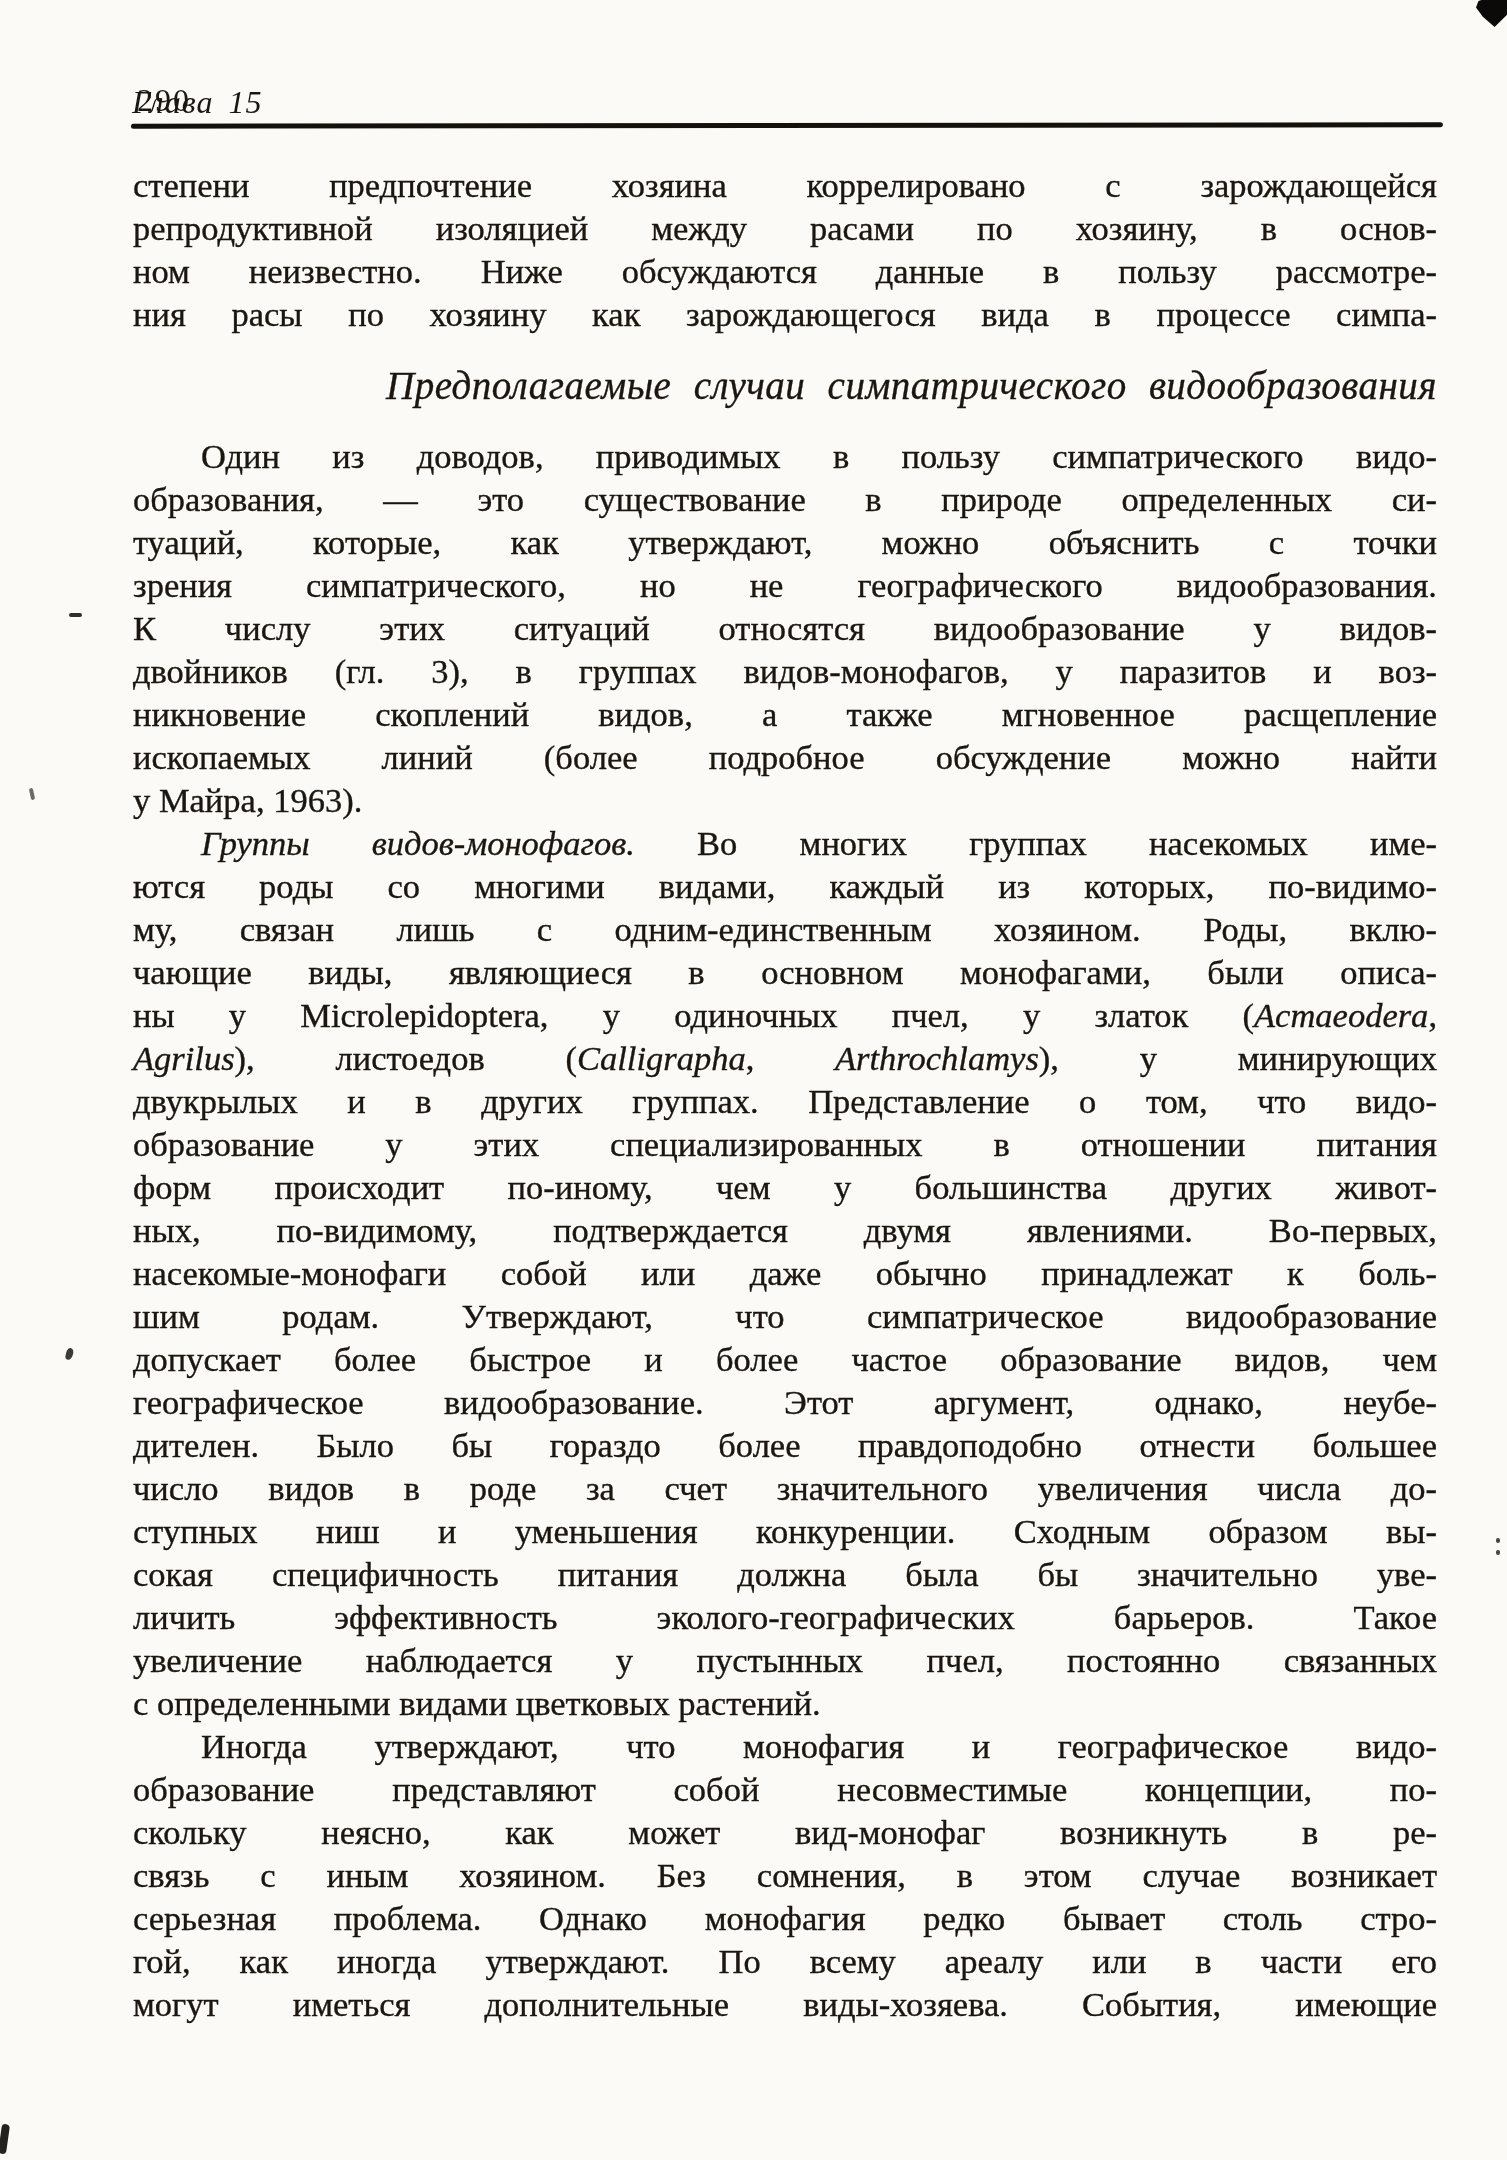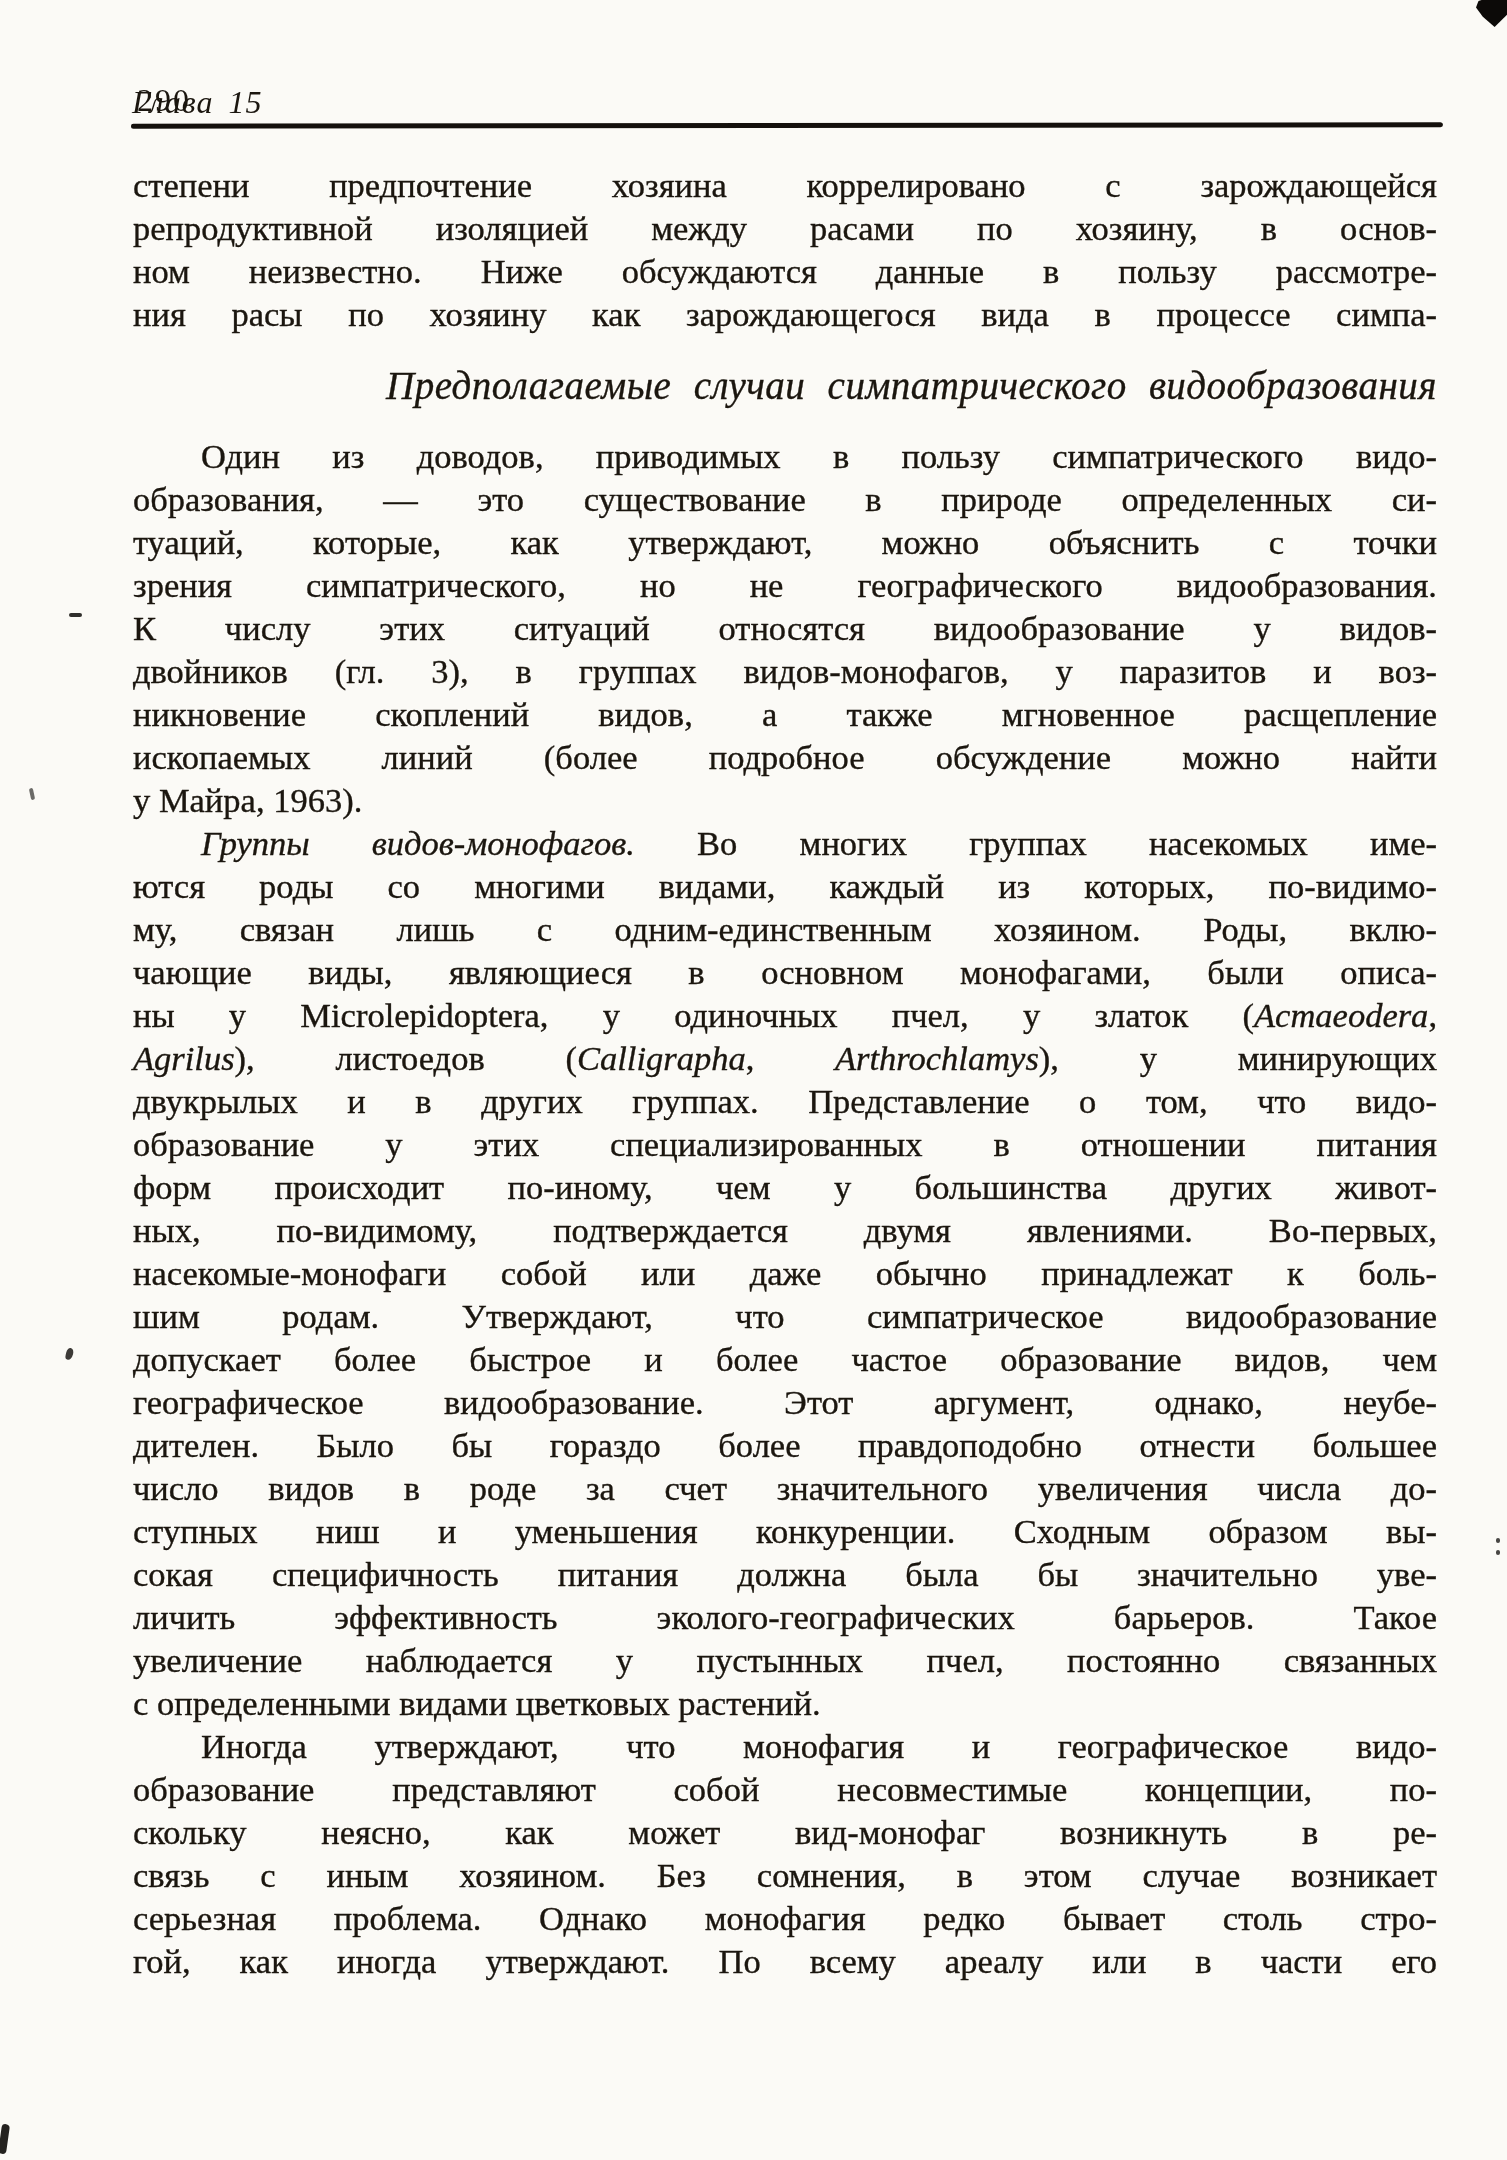--- a/index.html
+++ b/index.html
@@ -117,20 +117,21 @@
       <div class="line">сокая специфичность питания должна была бы значительно уве-</div>
       <div class="line">личить эффективность эколого-географических барьеров. Такое</div>
       <div class="line">увеличение наблюдается у пустынных пчел, постоянно связанных</div>
       <div class="line endpara">с определенными видами цветковых растений.</div>
       <div class="line indent">Иногда утверждают, что монофагия и географическое видо-</div>
       <div class="line">образование представляют собой несовместимые концепции, по-</div>
       <div class="line">скольку неясно, как может вид-монофаг возникнуть в ре-</div>
       <div class="line">связь с иным хозяином. Без сомнения, в этом случае возникает</div>
       <div class="line">серьезная проблема. Однако монофагия редко бывает столь стро-</div>
       <div class="line">гой, как иногда утверждают. По всему ареалу или в части его</div>
+      <div class="line">могут иметься дополнительные виды-хозяева. События, имеющие</div>
     </div>
 
   <div class="artifact artifact-corner"></div>
   <div class="artifact artifact-speck-bl"></div>
   <div class="artifact artifact-dash-left"></div>
   <div class="artifact artifact-comma-left"></div>
   <div class="artifact artifact-dots-right"></div>
   <div class="artifact artifact-tick-left"></div>
 </div>
 

